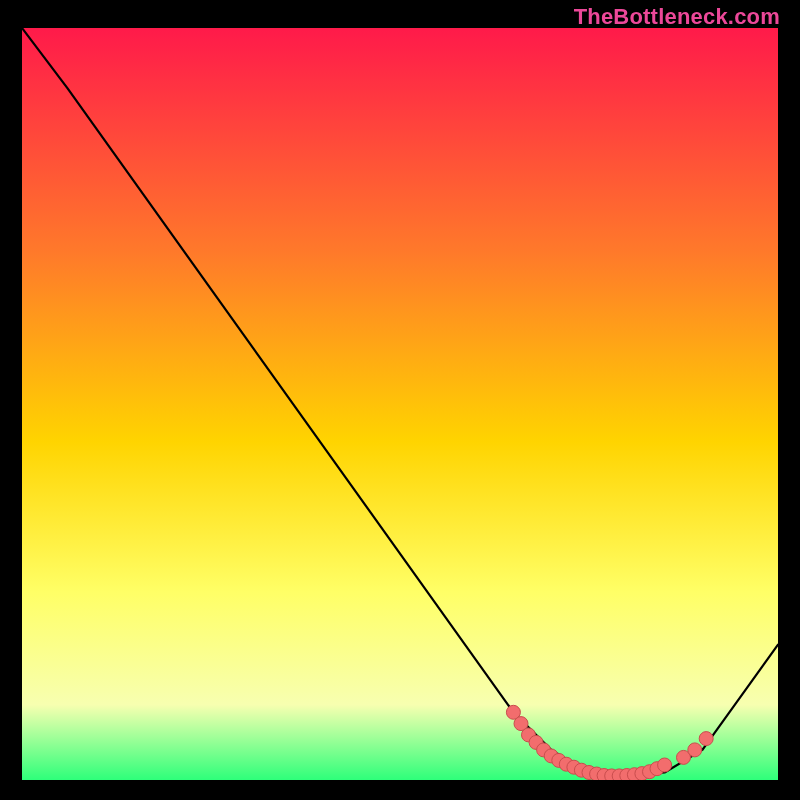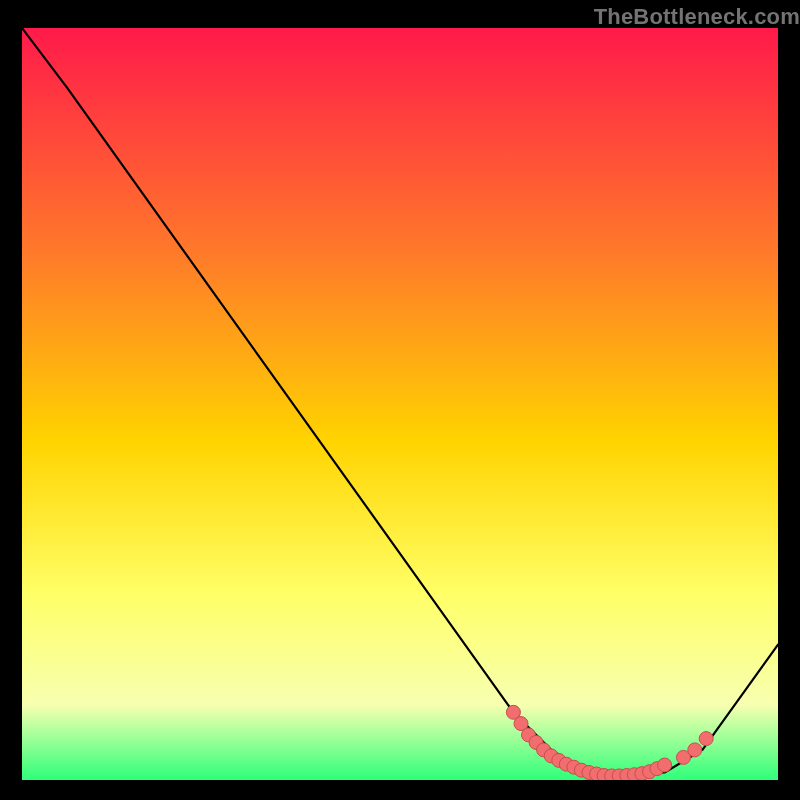--- a/index.html
+++ b/index.html
@@ -13,22 +13,22 @@
   }
   .frame {
     position: relative;
     width: 800px;
     height: 800px;
     background: #000;
   }
   .watermark {
     position: absolute;
     top: 4px;
-    right: 0;
-    color: #737373;
+    right: 20px;
+    color: #ec4899;
     font-size: 22px;
     font-weight: 600;
     letter-spacing: 0.2px;
     z-index: 50;
   }
   .plot-wrap {
     position: absolute;
     left: 22px;
     top: 28px;
     width: 756px;

